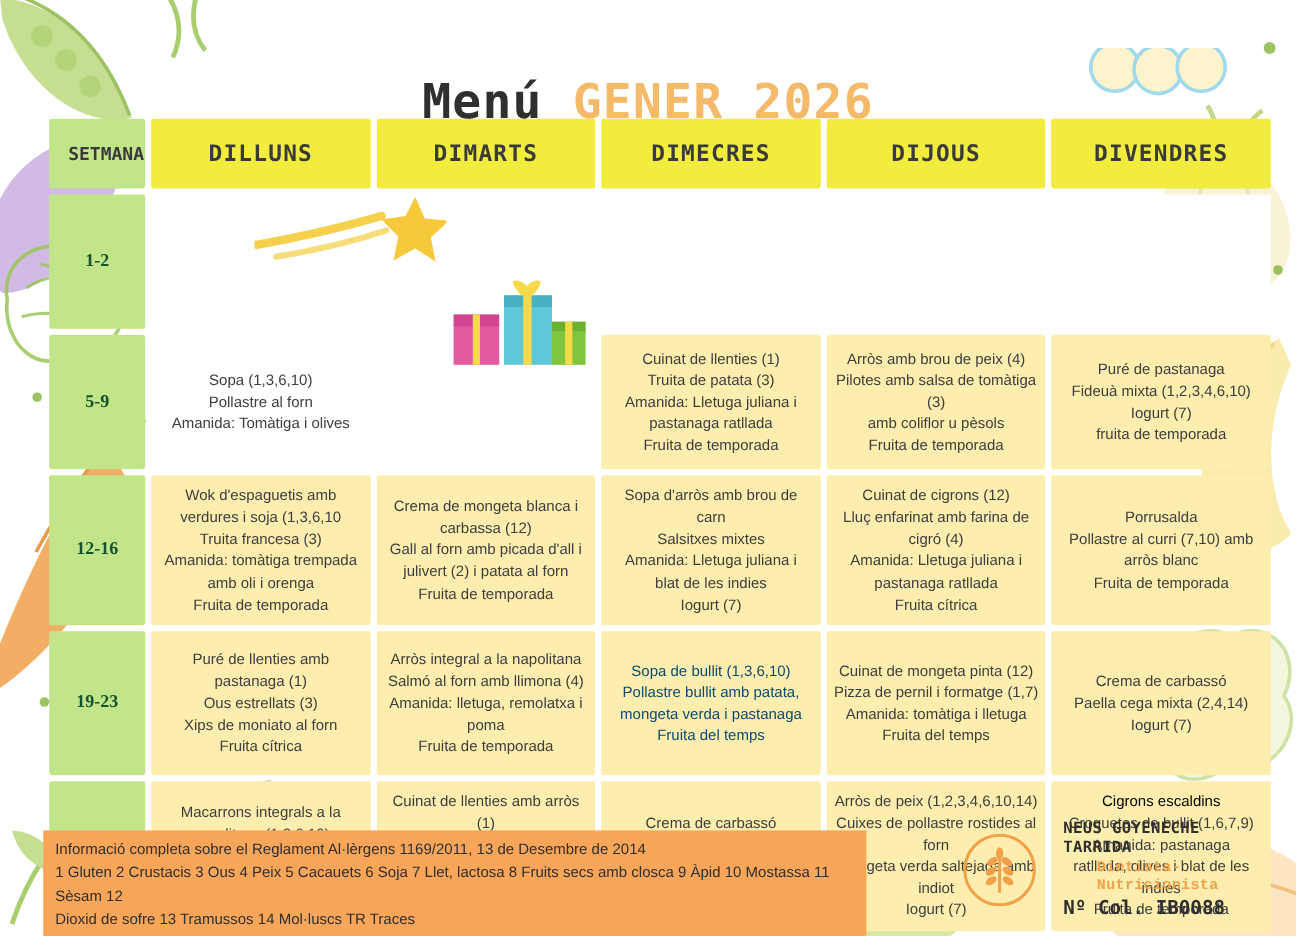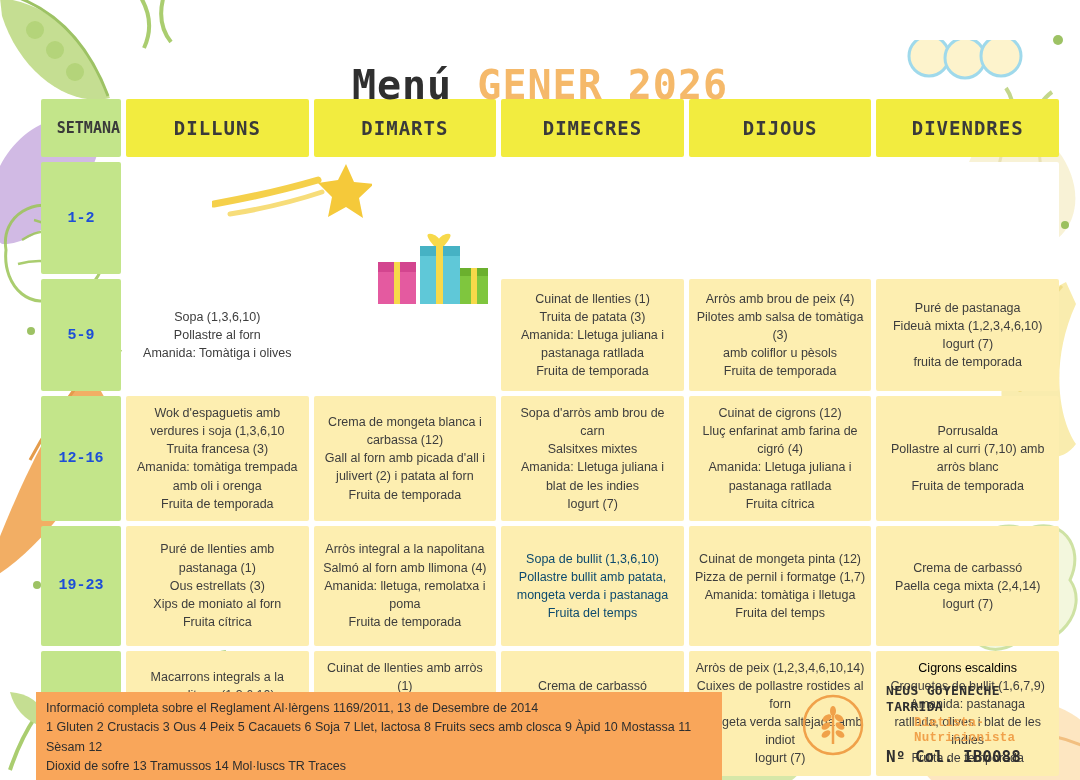--- a/index.html
+++ b/index.html
@@ -77,22 +77,22 @@
     color: #3a3a3a;
     font-family: "DejaVu Sans Mono", monospace;
     font-size: 15px;
     font-weight: bold;
     width: 78px;
     border-radius: 2px;
     text-align: right;
   }
   table.menu td.weekcell {
     background: #c3e58a;
-    color: #1d4ed8;
-    font-family: Liberation Mono, monospace;
+    color: #14532d;
+    font-family: Liberation Serif, serif;
     font-size: 15px;
     font-weight: bold;
     text-align: center;
     width: 78px;
     border-radius: 2px;
   }
   table.menu td.meal {
     background: #fdeeb0;
     color: #3d3d3d;
     font-size: 12.5px;

